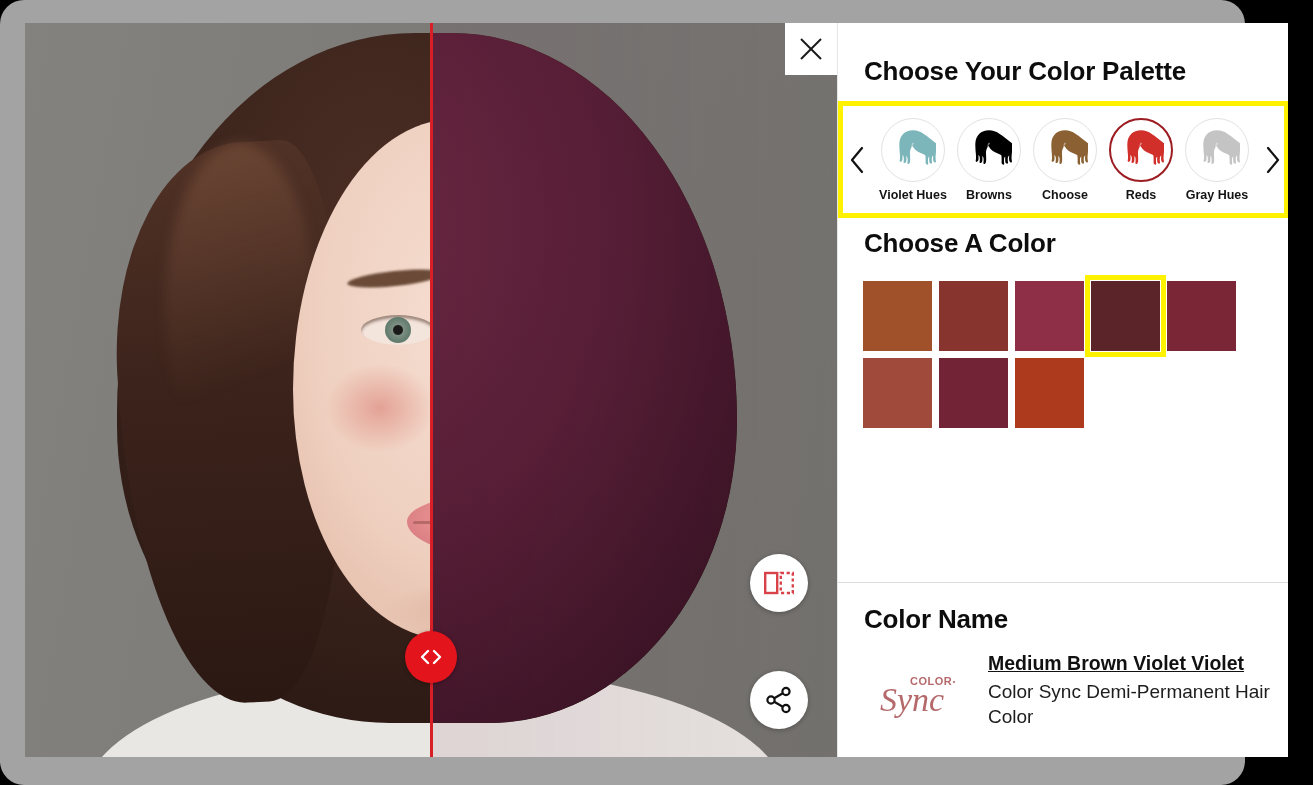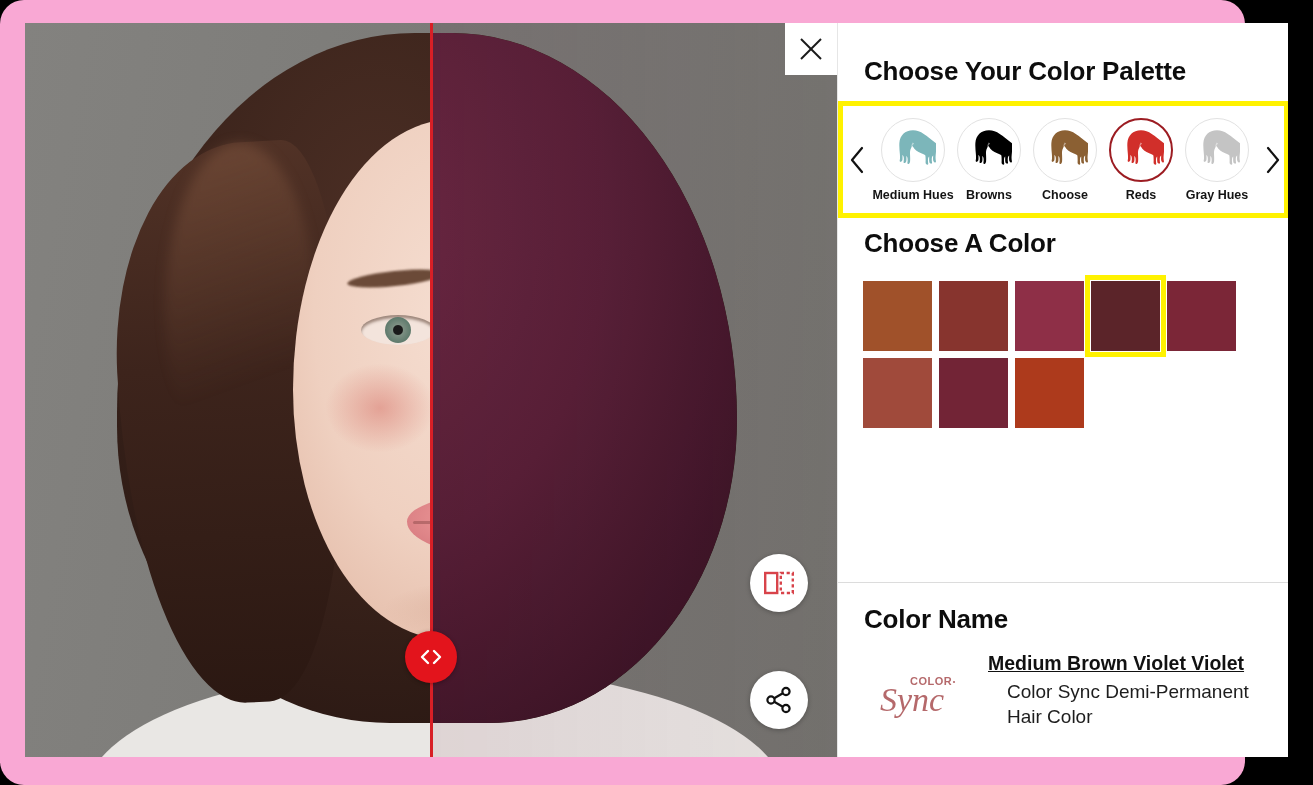--- a/index.html
+++ b/index.html
@@ -7,21 +7,21 @@
     width: 1313px; height: 785px;
     background: #000;
     font-family: "Liberation Sans", sans-serif;
     overflow: hidden;
   }
 
   #app {
     position: absolute;
     left: 0; top: 0;
     width: 1245px; height: 785px;
-    background: #f9a8d4;
+    background: #a3a3a3;
     border-radius: 24px;
   }
 
   
   #stage {
     position: absolute;
     left: 25px; top: 23px;
     width: 1263px; height: 734px;
     background: #ffffff;
     display: flex;
@@ -289,21 +289,20 @@
   .cn-text { flex: 1 1 auto; padding-top: 2px; }
   #cn-name {
     font-size: 19.5px; font-weight: bold; color: #111111;
     line-height: 1.25;
     text-decoration: underline;
   }
   #cn-desc {
     margin-top: 5px;
     font-size: 19px; color: #1d1d1d; line-height: 1.3;
     max-width: 295px;
-    margin-left: 19px;
   }
 </style>
 </head>
 <body>
 
 <div id="app">
 
   <div id="stage">
 
     <div id="photo-pane">
@@ -382,21 +381,21 @@
 
         <div id="palette-items">
 
         <div class="palette-item">
               <div class="palette-circle">
                 <svg width="46" height="46" viewBox="0 0 46 46">
                   <path fill="#7cb6ba" d="M23 3.2c-8.1 0-13.1 5.4-13.6 12.6-.3 4.2.2 8 .5 11.7.2 2.3.2 4.3-.2 6 -.2 1 .5 1.6 1.3 1.3 1.1-.4 1.4-1.6 1.5-2.8 .1-1.3 0-2.7-.1-4.1 .9.5 1.3 1.6 1.4 3 .1 1.5 0 2.8-.2 3.9 -.2 1 .5 1.5 1.3 1.2 1.1-.4 1.4-1.5 1.5-2.7 .1-1.4 0-2.9 0-4.3 .8.6 1.1 1.7 1.2 3.1 .1 1.4 0 2.6-.2 3.6 -.2 1 .5 1.5 1.3 1.2 1-.4 1.3-1.4 1.4-2.6 .2-2.6 0-5.3-.1-7.9 -.1-2.7 .5-5.3 2.6-7.5 1.7 3.5 4.9 5.9 8.6 7.4 1.7.7 3.2 1.3 4.2 2.3 .2 2.1 .3 4.2 .2 6.1 -.1 1.3 .2 2.5 1.3 2.9 .8.3 1.5-.3 1.3-1.3 -.2-1 -.3-2.3-.2-3.7 .1-1.4 .4-2.5 1.2-3.1 0 1.5-.1 3 0 4.4 .1 1.2 .4 2.3 1.5 2.7 .8.3 1.5-.2 1.3-1.2 -.2-1.1 -.3-2.4-.2-3.9 .1-1.4 .5-2.5 1.4-3 -.1 1.4-.2 2.8-.1 4.1 .1 1.2 .4 2.4 1.5 2.8 .8.3 1.5-.3 1.3-1.3 -.4-1.7 -.4-3.7-.2-6 .3-3.7 .8-7.5 .5-11.7C36.1 8.6 31.1 3.2 23 3.2z"></path>
                   <path fill="rgba(255,255,255,0.45)" d="M22.6 15.6c-1.1 1.9-1.5 4-1.5 6.2 .7-2.1 1.7-3.9 3.1-5.2 -.6-.3 -1.1-.6 -1.6-1z"></path>
                 </svg>
               </div>
-              <div class="palette-label">Medium Hues</div>
+              <div class="palette-label">Violet Hues</div>
             </div>
             <div class="palette-item">
               <div class="palette-circle">
                 <svg width="46" height="46" viewBox="0 0 46 46">
                   <path fill="#dda köp" d="M23 3.2c-8.1 0-13.1 5.4-13.6 12.6-.3 4.2.2 8 .5 11.7.2 2.3.2 4.3-.2 6 -.2 1 .5 1.6 1.3 1.3 1.1-.4 1.4-1.6 1.5-2.8 .1-1.3 0-2.7-.1-4.1 .9.5 1.3 1.6 1.4 3 .1 1.5 0 2.8-.2 3.9 -.2 1 .5 1.5 1.3 1.2 1.1-.4 1.4-1.5 1.5-2.7 .1-1.4 0-2.9 0-4.3 .8.6 1.1 1.7 1.2 3.1 .1 1.4 0 2.6-.2 3.6 -.2 1 .5 1.5 1.3 1.2 1-.4 1.3-1.4 1.4-2.6 .2-2.6 0-5.3-.1-7.9 -.1-2.7 .5-5.3 2.6-7.5 1.7 3.5 4.9 5.9 8.6 7.4 1.7.7 3.2 1.3 4.2 2.3 .2 2.1 .3 4.2 .2 6.1 -.1 1.3 .2 2.5 1.3 2.9 .8.3 1.5-.3 1.3-1.3 -.2-1 -.3-2.3-.2-3.7 .1-1.4 .4-2.5 1.2-3.1 0 1.5-.1 3 0 4.4 .1 1.2 .4 2.3 1.5 2.7 .8.3 1.5-.2 1.3-1.2 -.2-1.1 -.3-2.4-.2-3.9 .1-1.4 .5-2.5 1.4-3 -.1 1.4-.2 2.8-.1 4.1 .1 1.2 .4 2.4 1.5 2.8 .8.3 1.5-.3 1.3-1.3 -.4-1.7 -.4-3.7-.2-6 .3-3.7 .8-7.5 .5-11.7C36.1 8.6 31.1 3.2 23 3.2z"></path>
                   <path fill="rgba(255,255,255,0.45)" d="M22.6 15.6c-1.1 1.9-1.5 4-1.5 6.2 .7-2.1 1.7-3.9 3.1-5.2 -.6-.3 -1.1-.6 -1.6-1z"></path>
                 </svg>
               </div>
               <div class="palette-label">Browns</div>
             </div>

